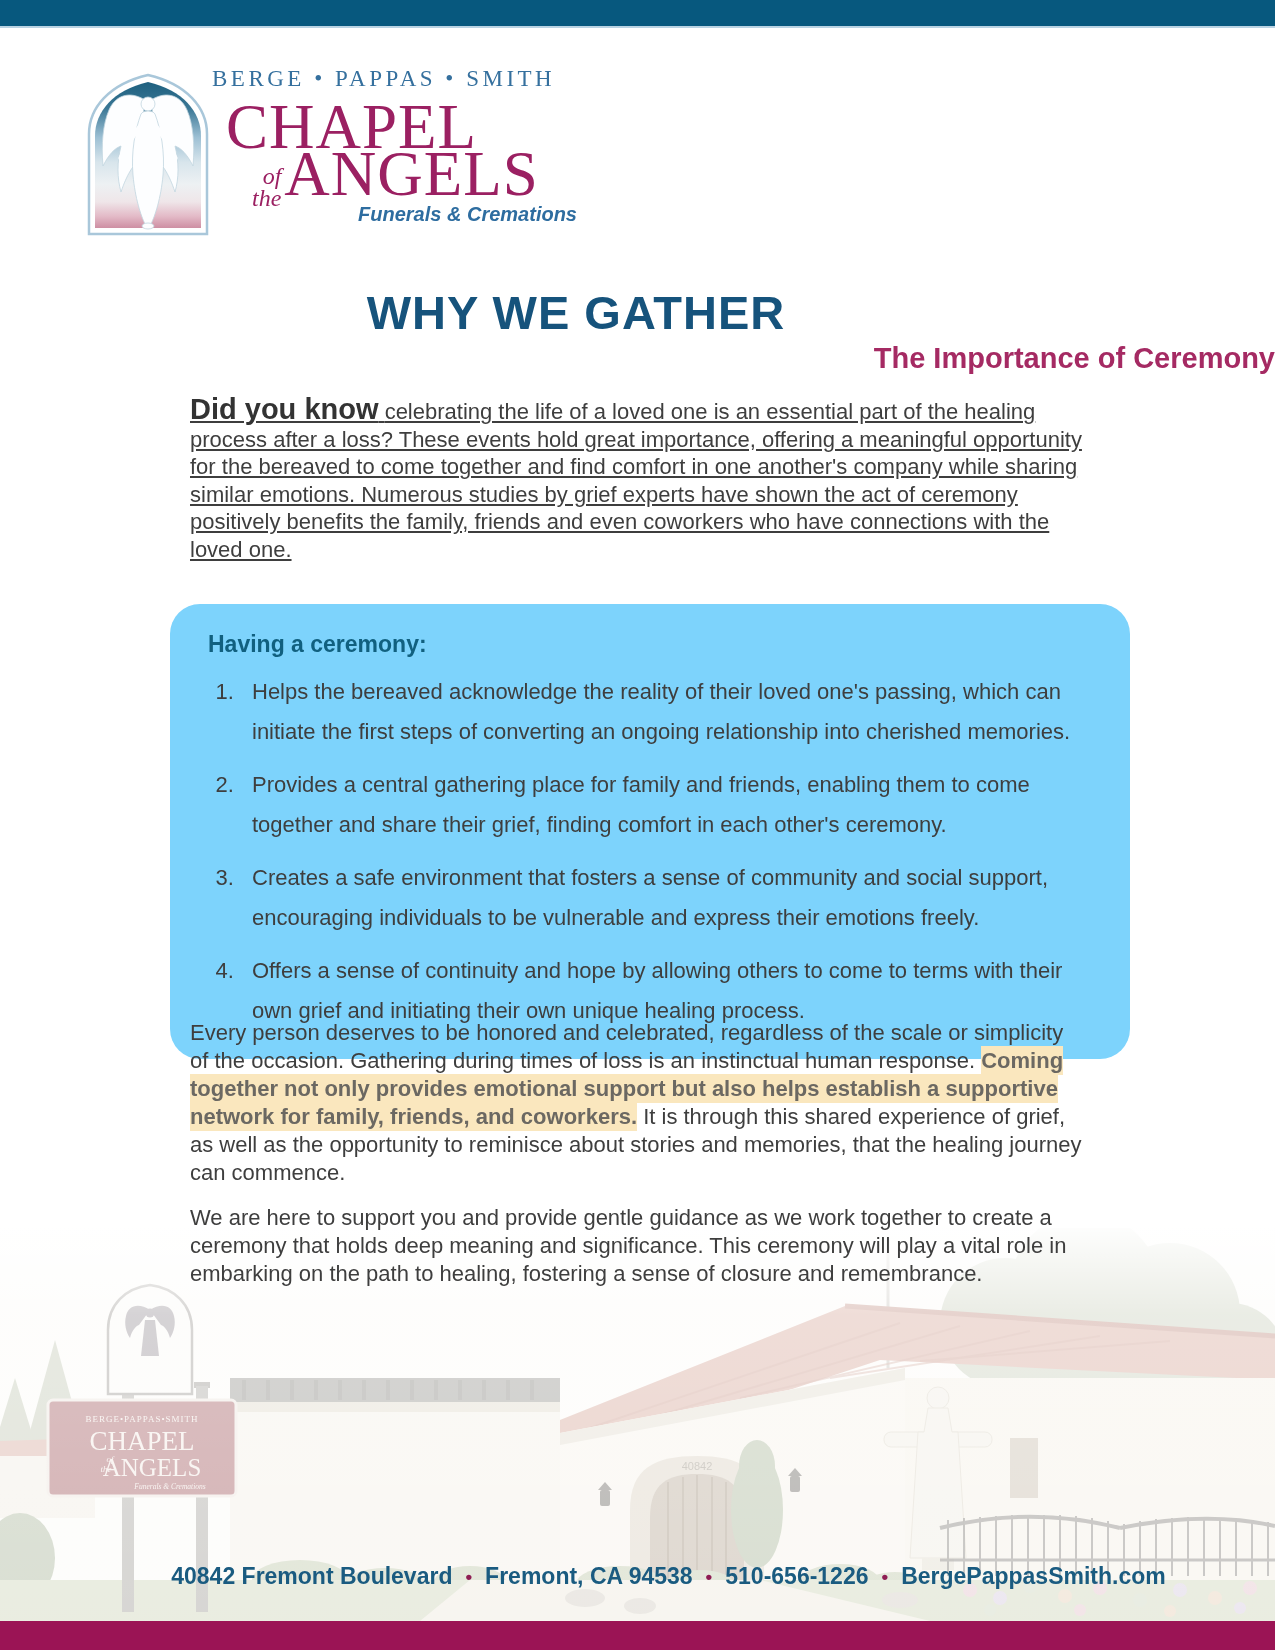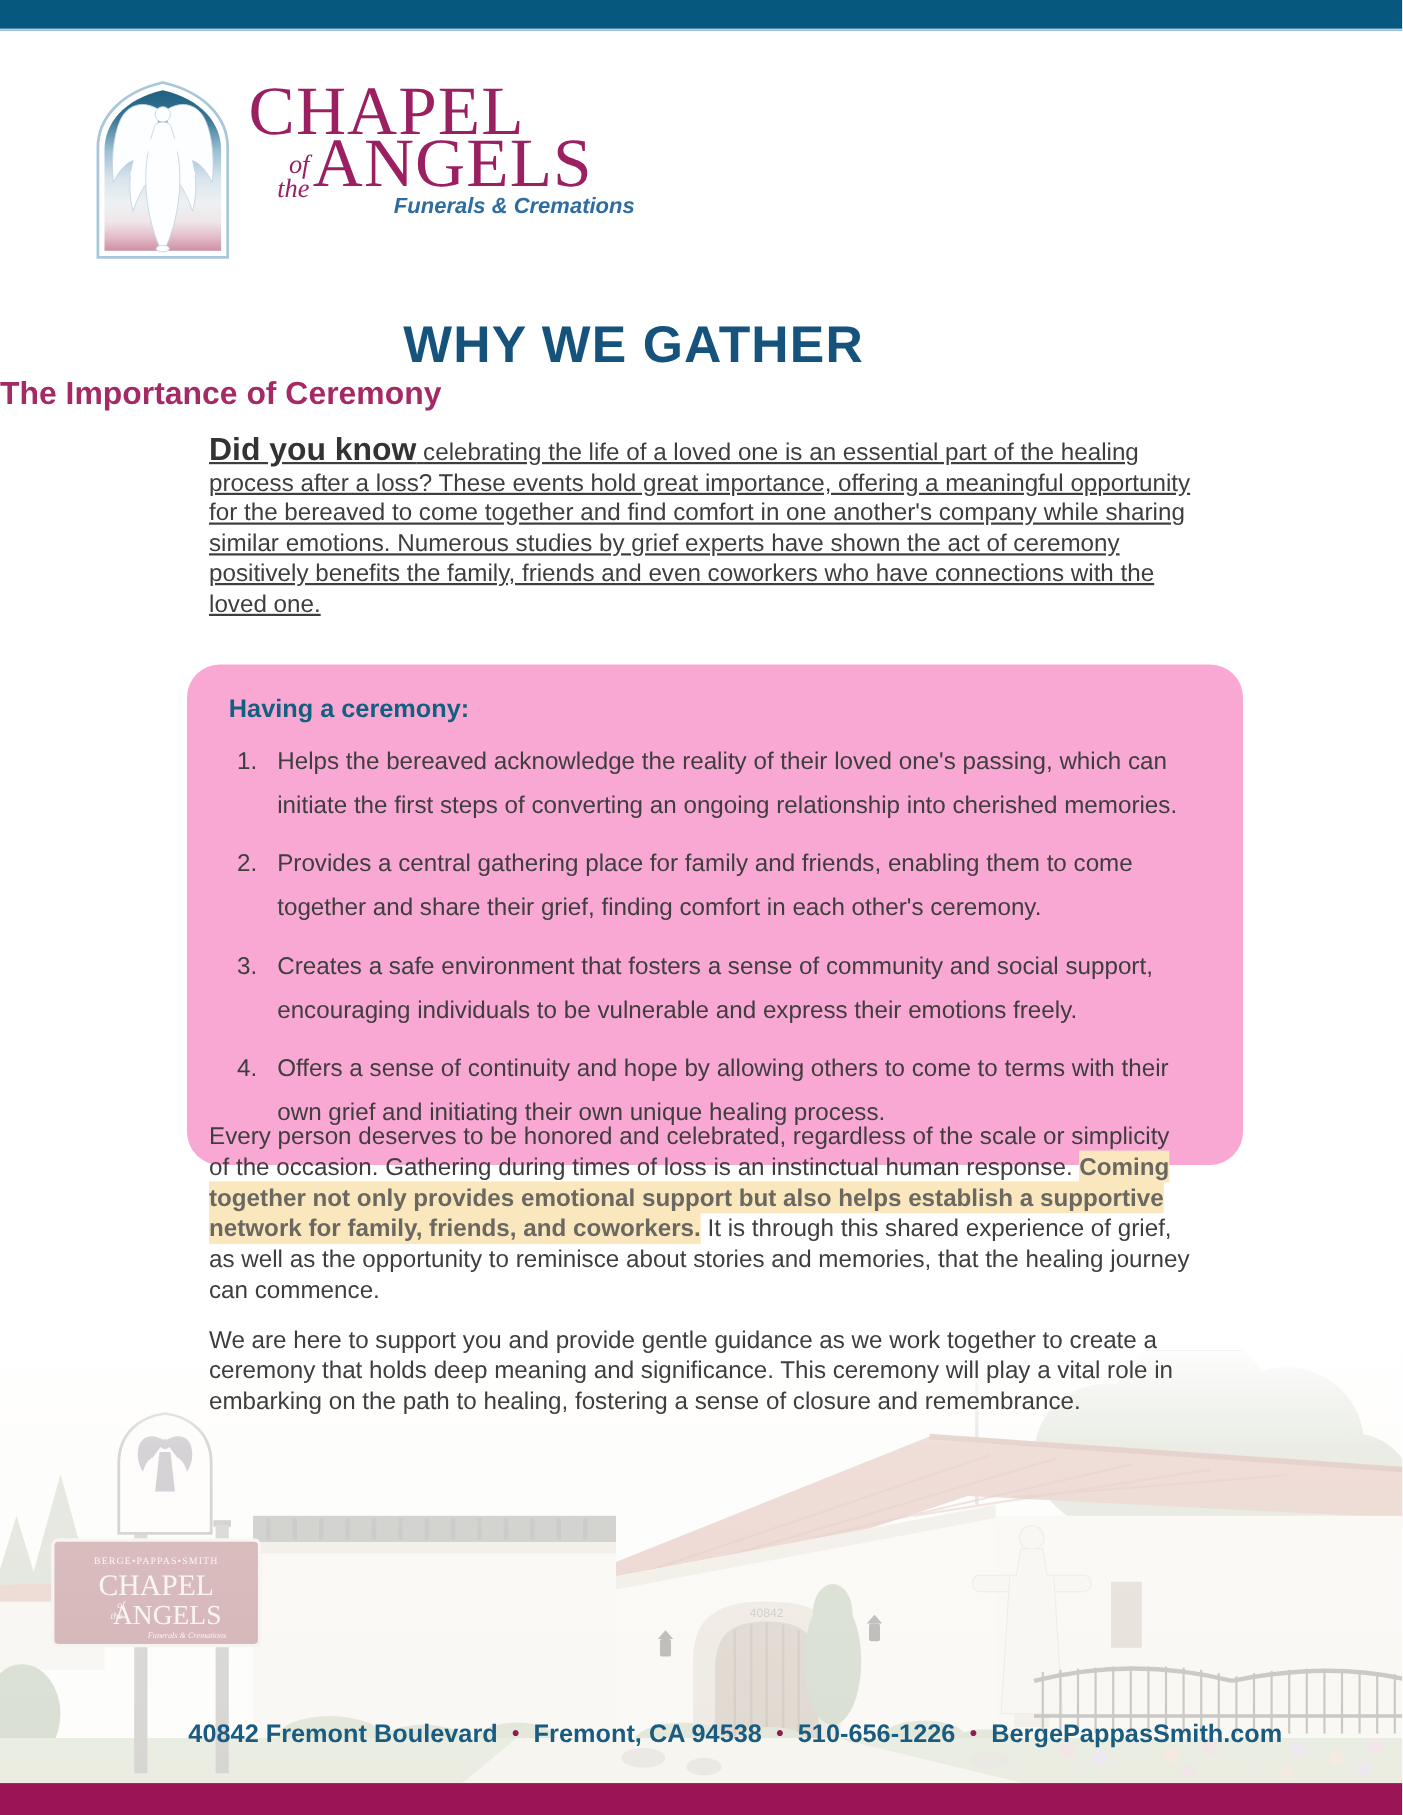--- a/index.html
+++ b/index.html
@@ -20,31 +20,31 @@
                letter-spacing:1px;margin:4px 0 0 14px;}
   .logo-row2{display:flex;align-items:flex-start;margin:-16px 0 0 40px;}
   .logo-ofthe{display:flex;flex-direction:column;align-items:flex-end;font-family:"Liberation Serif",serif;
               font-style:italic;font-size:24px;line-height:0.92;color:#9B2062;padding-top:22px;margin-right:3px;}
   .logo-angels{font-family:"Liberation Serif",serif;font-size:63px;line-height:1;color:#9B2062;letter-spacing:1px;}
   .logo-tagline{font-style:italic;font-weight:700;font-size:20px;color:#2E6DA0;text-align:right;margin-top:-6px;}
 
   
   .page-title{position:absolute;left:0;top:285px;width:1152px;text-align:center;z-index:2;
               font-size:47px;font-weight:800;letter-spacing:1px;color:#16537C;}
-  .page-subtitle{position:absolute;left:0;top:342px;width:1275px;text-align:left;z-index:2;
+  .page-subtitle{position:absolute;left:0;top:342px;width:1275px;text-align:right;z-index:2;
                  font-size:29px;font-weight:700;color:#A52A63;}
 
   
   .intro{position:absolute;left:190px;top:396px;width:897px;z-index:2;
          font-size:22px;line-height:27.5px;color:#3E3E3E;text-decoration:underline;}
   .intro .lead{font-size:29px;font-weight:600;color:#333333;}
 
   
   .ceremony-box{position:absolute;left:170px;top:604px;width:960px;box-sizing:border-box;z-index:2;
-                background:#f9a8d4;border-radius:30px;padding:27px 42px 28px 38px;}
+                background:#7dd3fc;border-radius:30px;padding:27px 42px 28px 38px;}
   .box-heading{font-size:23px;font-weight:700;color:#11607F;}
   .ceremony-box ol{margin:14px 0 0 0;padding:0 0 0 32px;}
   .ceremony-box li{font-size:22px;line-height:40px;color:#3E3E3E;padding-left:12px;margin-bottom:13px;}
   .ceremony-box li:last-child{margin-bottom:0;}
 
   
   .body-text{position:absolute;left:190px;top:995px;width:897px;z-index:2;
              font-size:22px;line-height:28px;color:#3E3E3E;margin-top:24px;}
   .body-text p{margin:0 0 17px 0;}
   .hl{background:#FAE7BE;font-weight:700;color:#6B6862;padding:2px 0;}
@@ -87,20 +87,21 @@
         <circle cx="63" cy="34" r="7"></circle>
         <path d="M56,44 C58,40 68,40 70,44 C76,60 80,82 78,105 C76,128 70,146 66,154 L60,154 C56,146 50,128 48,105 C46,82 50,60 56,44 Z"></path>
         <path d="M54,58 C46,68 40,78 36,88" fill="none" stroke="#FDFEFF" stroke-width="5" stroke-linecap="round"></path>
         <path d="M72,58 C80,68 86,78 90,88" fill="none" stroke="#FDFEFF" stroke-width="5" stroke-linecap="round"></path>
         <ellipse cx="63" cy="156" rx="6" ry="3"></ellipse>
       </g>
     </svg>
   </div>
 
   <div class="logo-text">
+    <div class="logo-brand">BERGE • PAPPAS • SMITH</div>
     <div class="logo-chapel">CHAPEL</div>
     <div class="logo-row2">
       <div class="logo-ofthe">
         <span>of</span>
         <span>the</span>
       </div>
       <div class="logo-angels">ANGELS</div>
     </div>
     <div class="logo-tagline">Funerals &amp; Cremations</div>
   </div>

